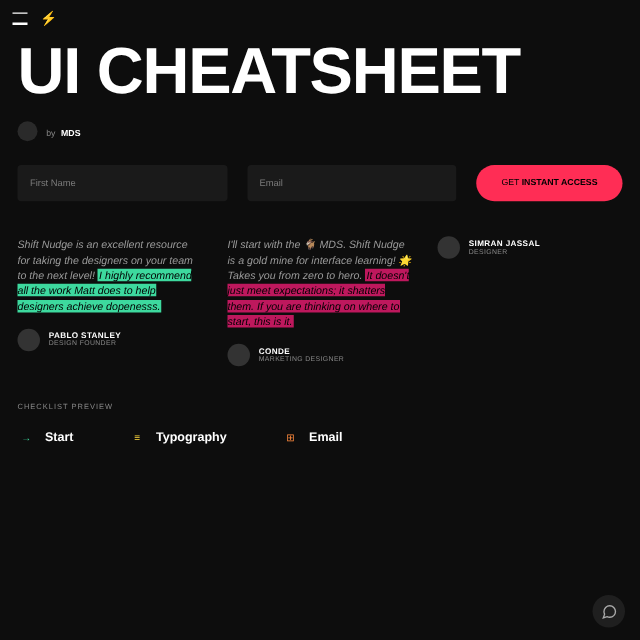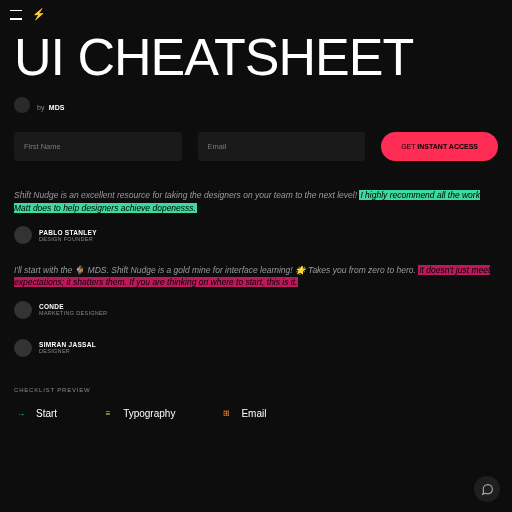--- a/index.html
+++ b/index.html
@@ -17,21 +17,21 @@
   align-items: center;
   gap: 10px;
   padding: 8px 10px;
 }
 .menu-icon { width: 12px; height: 10px; display: flex; flex-direction: column; justify-content: space-between; cursor: pointer; }
 .menu-icon span { height: 1.5px; background: #fff; width: 100%; }
 .bolt { color: #fff; font-size: 11px; }
 .main { padding: 0 14px; }
 h1 {
   font-size: 52px;
-  font-weight: 400;
+  font-weight: 700;
   letter-spacing: -1px;
   line-height: 0.95;
   margin-top: 4px;
   margin-bottom: 14px;
 }
 .subtitle {
   font-size: 9.5px;
   color: #b8b8b8;
   line-height: 1.6;
   margin-bottom: 12px;
@@ -71,21 +71,20 @@
   font-weight: 400;
   color: #000;
   cursor: pointer;
   white-space: nowrap;
 }
 .cta strong { font-weight: 800; }
 .testimonials {
   display: flex;
   gap: 20px;
   margin-bottom: 24px;
-  flex-direction: column;
 }
 .tcol { flex: 1; min-width: 0; }
 .tquote {
   font-size: 8.5px;
   font-style: italic;
   color: #9a9a9a;
   line-height: 1.45;
   margin-bottom: 12px;
 }
 .hl { padding: 0 1px; color: #000; font-weight: 500; }
@@ -120,21 +119,21 @@
   gap: 8px;
 }
 .cat-icon {
   width: 14px; height: 14px; border-radius: 50%;
   display: flex; align-items: center; justify-content: center;
   font-size: 8px;
 }
 .cat-icon.green { color: #3dd99e;}
 .cat-icon.yellow { color: #ffd93d;}
 .cat-icon.orange { color: #ff8a3d;}
-.cat-label { font-size: 10px; font-weight: 400; }
+.cat-label { font-size: 10px; font-weight: 700; }
 .help-bubble {
   position: absolute;
   bottom: 10px;
   right: 12px;
   width: 26px; height: 26px;
   border-radius: 50%;
   background: #1f1f1f;
   display: flex; align-items: center; justify-content: center;
   cursor: pointer;
 }

